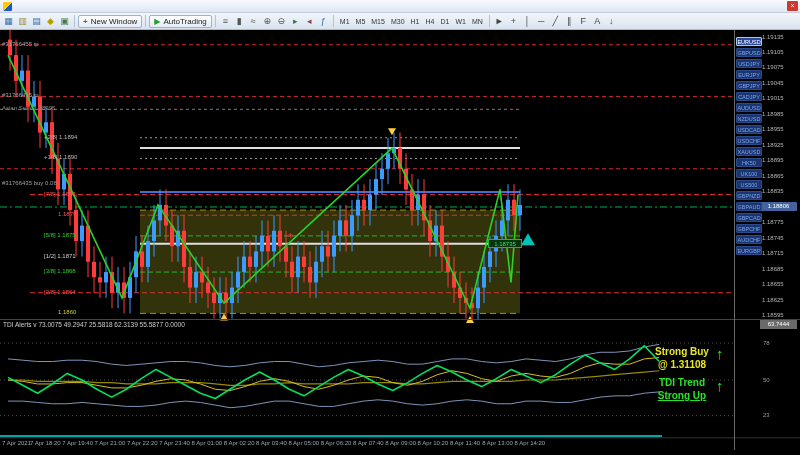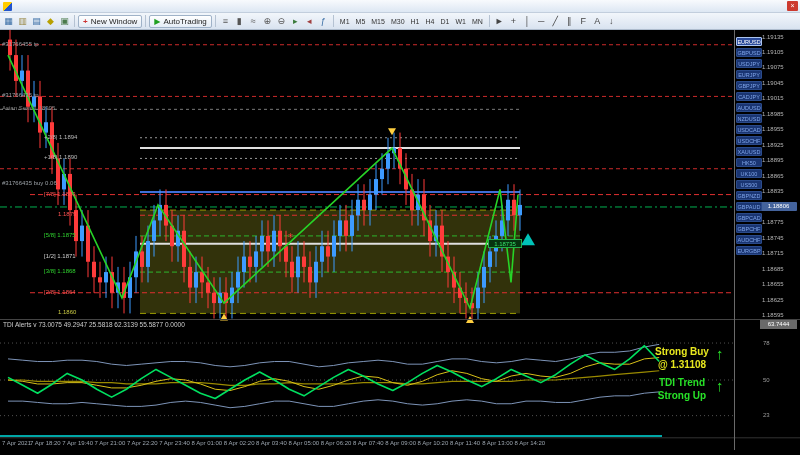--- a/index.html
+++ b/index.html
@@ -392,21 +392,21 @@
     <div class="tdi-value-box">63.7444</div>
     <div id="tdi-levels">
         <div class="tdi-level" style="top: 309.54px;">78</div>
         <div class="tdi-level" style="top: 346.5px;">50</div>
         <div class="tdi-level" style="top: 382.14px;">23</div>
       </div>
 
     <div class="sig sig-yellow" style="top:316px;">Strong Buy</div>
     <div class="sig sig-yellow" style="top:329px;">@ 1.31108</div>
     <div class="sig sig-green" style="top:347px;">TDI Trend</div>
-    <div class="sig sig-green" style="top:360px;">Strong Up</div>
+    <div class="sig sig-green" style="top:360px;text-decoration:underline;">Strong Up</div>
     <span class="sig-arrow" style="top:316px;">↑</span>
     <span class="sig-arrow" style="top:348px;">↑</span>
 
     <div id="time-axis">
         <div class="time-label" style="left: 2px;">7 Apr 2021</div>
         <div class="time-label" style="left: 30px;">7 Apr 18:20</div>
         <div class="time-label" style="left: 62.3px;">7 Apr 19:40</div>
         <div class="time-label" style="left: 94.6px;">7 Apr 21:00</div>
         <div class="time-label" style="left: 126.9px;">7 Apr 22:20</div>
         <div class="time-label" style="left: 159.2px;">7 Apr 23:40</div>

